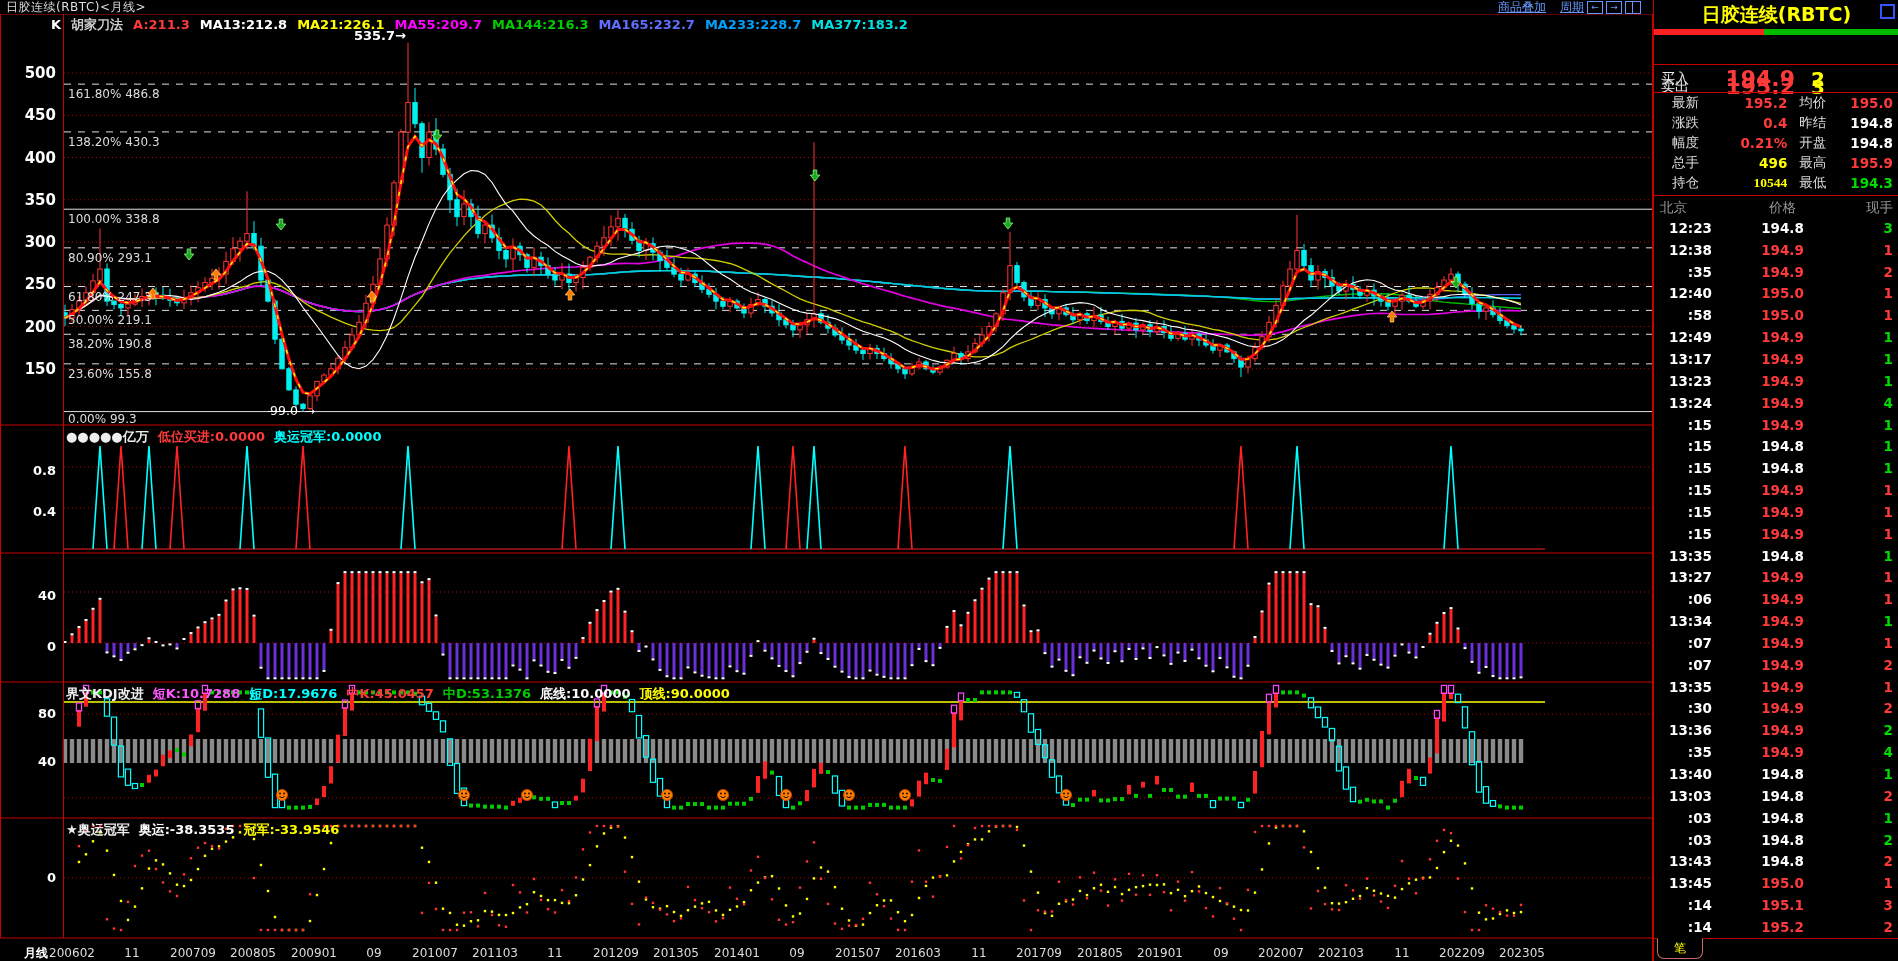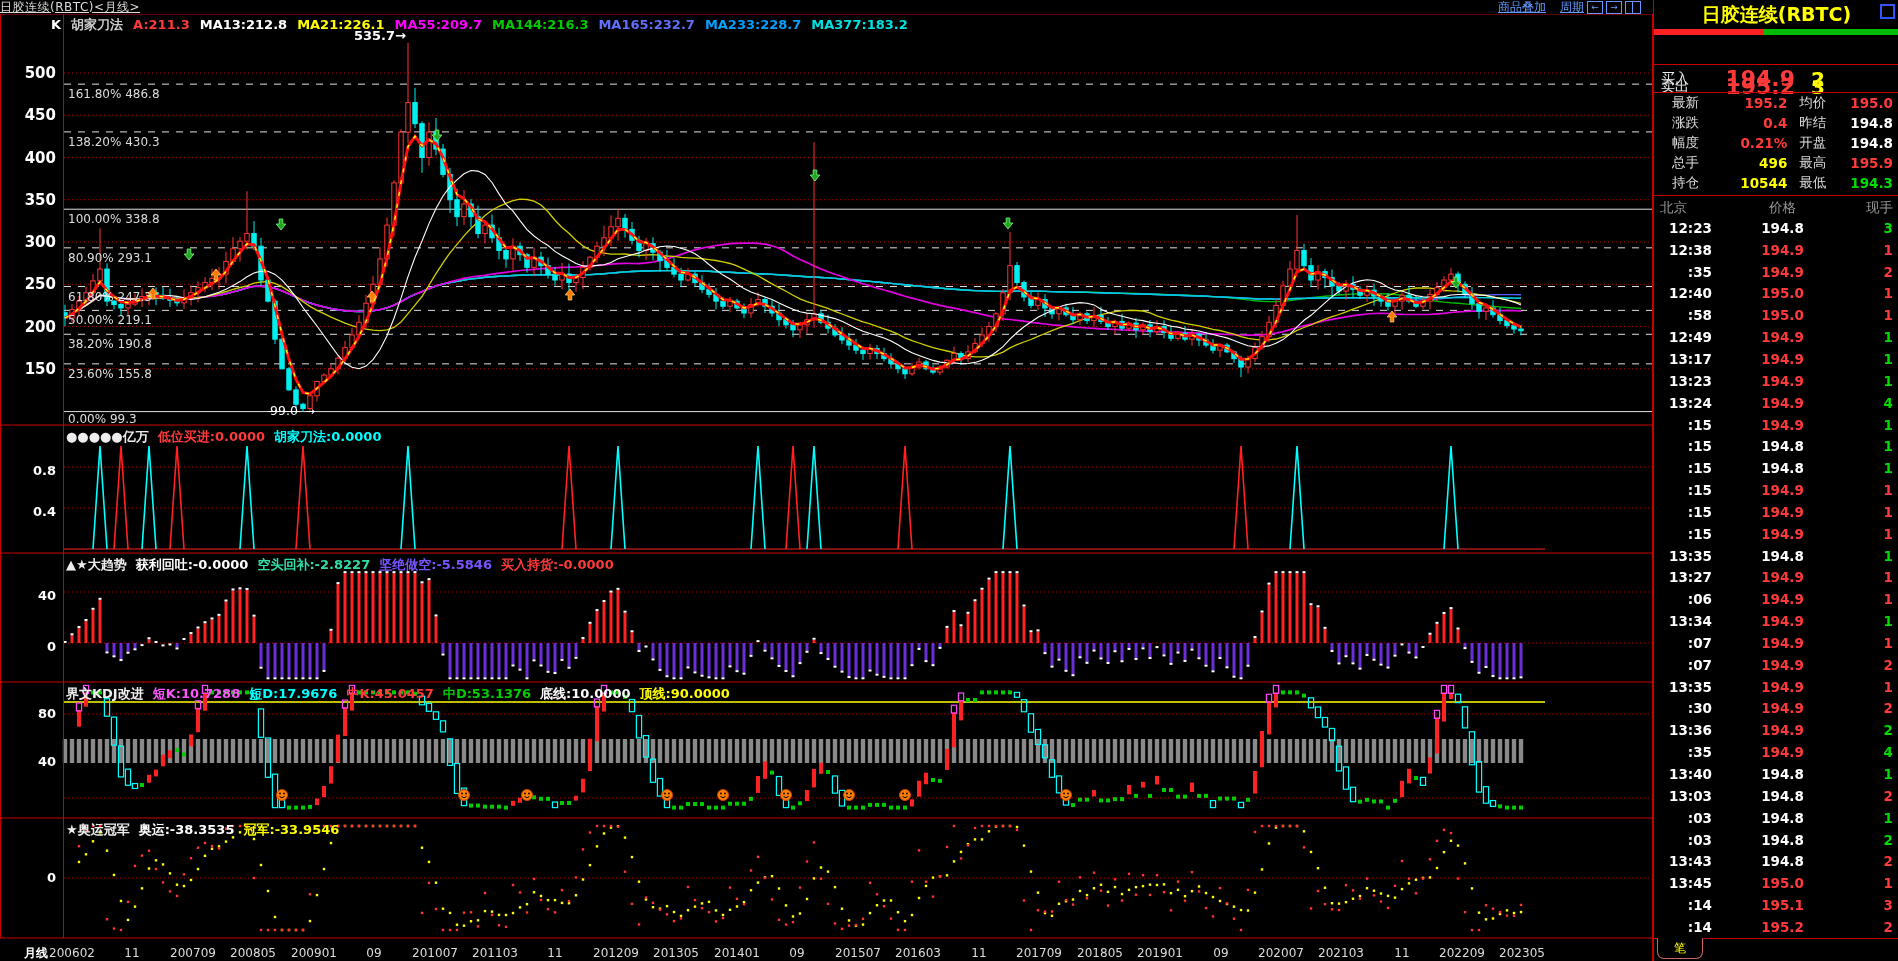--- a/index.html
+++ b/index.html
@@ -1,20 +1,20 @@
 <!DOCTYPE html>
 <html><head>
 <meta charset="utf-8">
 <style>
   html,body{margin:0;padding:0;background:#000;font-family:"DejaVu Sans",sans-serif;}
   #root{position:relative;width:1898px;height:961px;background:#000;overflow:hidden;}
   .ov{position:absolute;white-space:nowrap;}
   
   #topbar{left:0;top:0;width:1653px;height:14px;background:#000;z-index:5;font-size:12px;color:#ddd;display:flex;align-items:center;}
-  #topbar .title{letter-spacing:0.5px;text-decoration:underline;}
+  #topbar .title{margin-left:6px;letter-spacing:0.5px;}
   #topbar .links{position:absolute;right:12px;top:0;display:flex;align-items:center;height:14px;}
   #topbar .lnk{color:#6699ff;text-decoration:underline;margin-left:14px;cursor:pointer;}
   .icobox{display:inline-block;width:14px;height:11px;border:1px solid #6699ff;color:#6699ff;font-size:9px;line-height:10px;text-align:center;margin-left:3px;cursor:pointer;}
   .icosplit{position:relative;}
   .icosplit:before{content:"";position:absolute;left:6px;top:0;width:1px;height:100%;background:#6699ff;}
   
   .hdr{z-index:4;font-size:13px;font-weight:bold;}
   .hdr span{margin-right:9px;}
   #legend{left:51px;top:16px;z-index:4;font-size:13px;font-weight:bold;}
   #legend span{margin-right:10px;}
@@ -2127,22 +2127,21 @@
     <span class="links">
       <span class="lnk">商品叠加</span>
       <span class="lnk">周期</span>
       <span class="icobox">←</span>
       <span class="icobox">→</span>
       <span class="icobox icosplit"></span>
     </span>
   </div>
 
   <div id="legend" class="ov"><span style="color: rgb(255, 255, 255);">K</span><span style="color: rgb(204, 204, 204);">胡家刀法</span><span style="color: rgb(255, 58, 58);">A:211.3</span><span style="color: rgb(255, 255, 255);">MA13:212.8</span><span style="color: rgb(255, 255, 0);">MA21:226.1</span><span style="color: rgb(255, 0, 255);">MA55:209.7</span><span style="color: rgb(0, 204, 0);">MA144:216.3</span><span style="color: rgb(95, 111, 255);">MA165:232.7</span><span style="color: rgb(0, 160, 255);">MA233:228.7</span><span style="color: rgb(0, 224, 224);">MA377:183.2</span></div>
-  <div id="hdr-yiwan" class="ov hdr" style="left:66px;top:428px;"><span style="color: rgb(238, 238, 238);">●●●●●亿万</span><span style="color: rgb(255, 58, 58);">低位买进:0.0000</span><span style="color: rgb(0, 255, 255);">胡家刀法:0.0000</span></div>
-  <div id="hdr-trend" class="ov hdr" style="left:66px;top:556px;"><span style="color: rgb(238, 238, 238);">▲★大趋势</span><span style="color: rgb(255, 255, 255);">获利回吐:-0.0000</span><span style="color: rgb(51, 221, 170);">空头回补:-2.8227</span><span style="color: rgb(122, 85, 255);">坚绝做空:-5.5846</span><span style="color: rgb(255, 58, 58);">买入持货:-0.0000</span></div>
+  <div id="hdr-yiwan" class="ov hdr" style="left:66px;top:428px;"><span style="color: rgb(238, 238, 238);">●●●●●亿万</span><span style="color: rgb(255, 58, 58);">低位买进:0.0000</span><span style="color: rgb(0, 255, 255);">奥运冠军:0.0000</span></div>
   <div id="hdr-kdj" class="ov hdr" style="left:66px;top:685px;"><span style="color: rgb(238, 238, 238);">界文KDJ改进</span><span style="color: rgb(255, 85, 255);">短K:10.7288</span><span style="color: rgb(0, 255, 255);">短D:17.9676</span><span style="color: rgb(255, 58, 58);">中K:45.0457</span><span style="color: rgb(0, 204, 0);">中D:53.1376</span><span style="color: rgb(255, 255, 255);">底线:10.0000</span><span style="color: rgb(255, 255, 0);">顶线:90.0000</span></div>
   <div id="hdr-olympic" class="ov hdr" style="left:66px;top:821px;"><span style="color: rgb(238, 238, 238);">★奥运冠军</span><span style="color: rgb(255, 255, 255);">奥运:-38.3535</span><span style="color: rgb(255, 255, 0);">冠军:-33.9546</span></div>
 
   <div id="rp">
     <div id="rp-title">日胶连续(RBTC)</div>
     <div id="rp-max"></div>
     <div id="rp-bar">
       <div class="red"></div>
       <div class="grn"></div>
     </div>
@@ -2178,21 +2177,21 @@
           <span class="v2" style="color: rgb(255, 255, 255);">194.8</span>
         </div>
         <div class="qrow">
           <span class="l1">总手</span>
           <span class="v1" style="color: rgb(255, 255, 0);">496</span>
           <span class="l2">最高</span>
           <span class="v2" style="color: rgb(255, 58, 58);">195.9</span>
         </div>
         <div class="qrow">
           <span class="l1">持仓</span>
-          <span class="v1" style="color: rgb(255, 255, 0);">10544</span>
+          <span class="v1" style="color: rgb(255, 255, 0); font-family: Liberation Serif, serif;">10544</span>
           <span class="l2">最低</span>
           <span class="v2" style="color: rgb(0, 221, 0);">194.3</span>
         </div>
       </div>
     <div class="sep" style="top:195px;"></div>
     <div id="rp-tapehead">
       <span class="h1">北京</span>
       <span class="h2">价格</span>
       <span class="h3">现手</span>
     </div>

